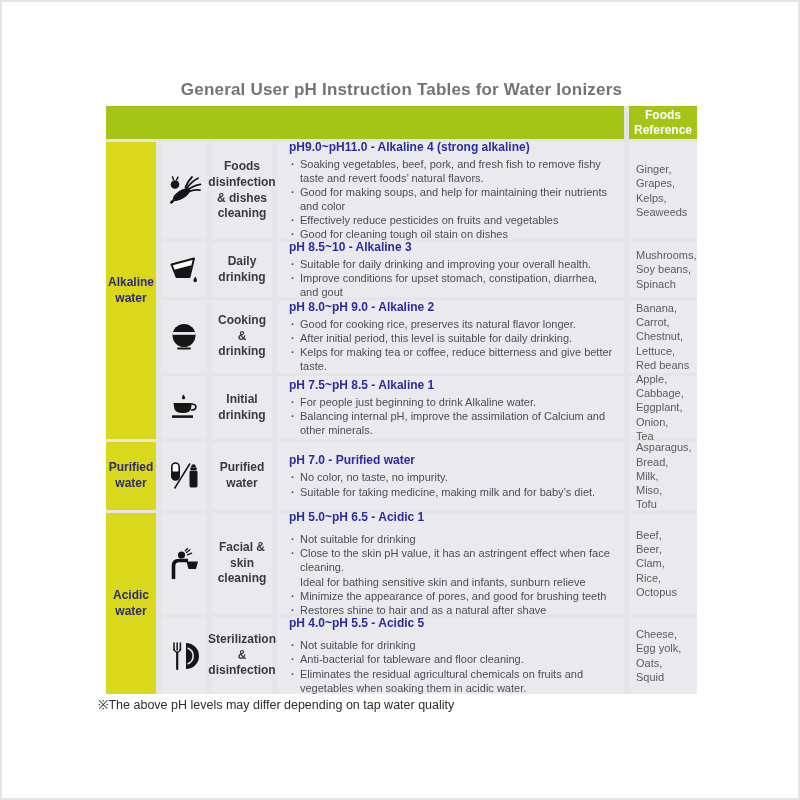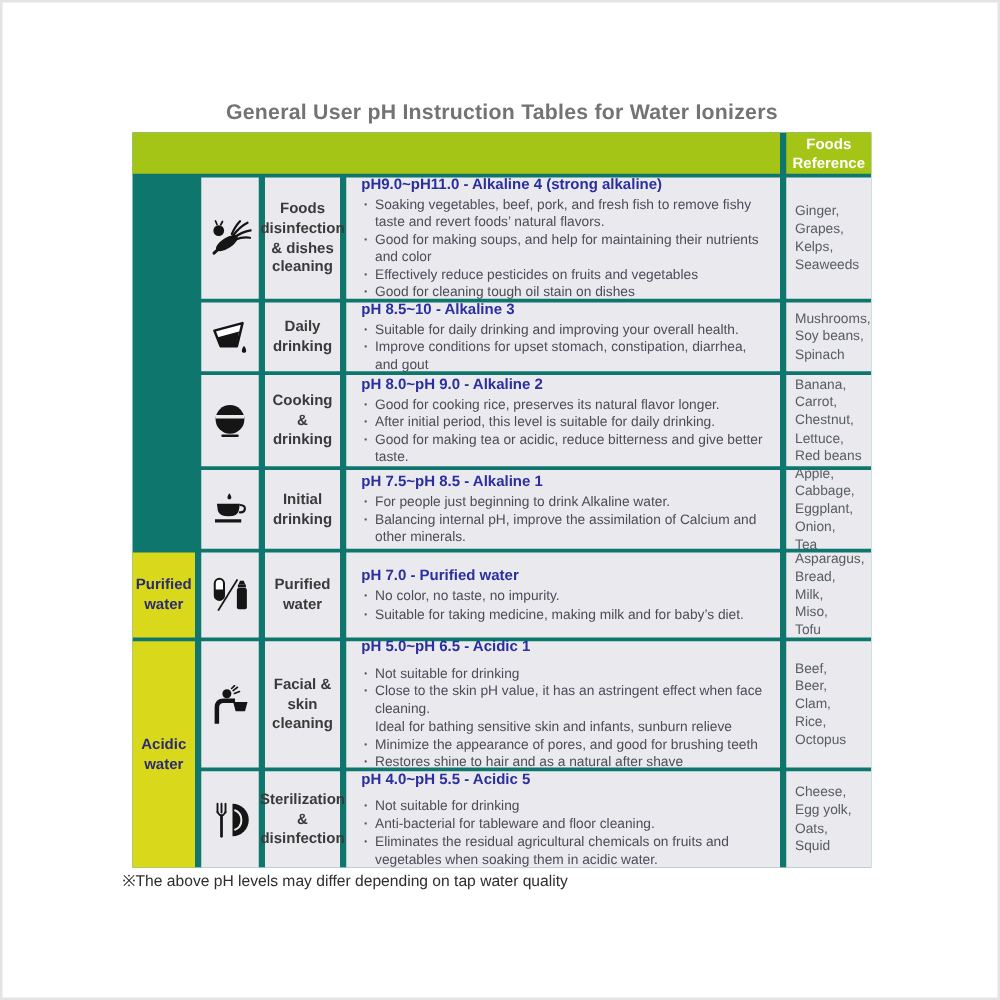--- a/index.html
+++ b/index.html
@@ -2,21 +2,21 @@
 <html><head>
 <meta charset="utf-8">
 <style>
   html,body{margin:0;padding:0;background:#fff;}
   body{width:800px;height:800px;font-family:"Liberation Sans",sans-serif;position:relative;}
   .page{position:absolute;left:0;top:0;width:796px;height:796px;border:2px solid #e4e4e4;background:#fff;overflow:hidden;}
   .title{position:absolute;left:104px;top:78px;width:591px;text-align:center;font-size:17px;font-weight:bold;color:#737373;letter-spacing:.2px;}
   .grid{position:absolute;left:104px;top:104px;display:grid;
         grid-template-columns:50px 46px 60px 347px 68px;
         grid-template-rows:33px 97px 55px 73px 63px 68px 101px 77px;
-        column-gap:5px;row-gap:3px;background:#0f766e;}
+        column-gap:5px;row-gap:3px;background:#e5e5e5;}
   .hdr-main{grid-column:1/span 4;grid-row:1;background:#a4c516;}
   .hdr-foods{grid-column:5;grid-row:1;background:#a4c516;color:#fff;font-weight:bold;font-size:12px;
              display:flex;flex-direction:column;align-items:center;justify-content:center;line-height:1.2;text-align:center;}
   .cat{grid-column:1;background:#d9d81b;color:#2b2b6e;font-weight:bold;font-size:12px;
        display:flex;align-items:center;justify-content:center;text-align:center;line-height:1.3;padding:0 1px;}
   .cat-alk{grid-row:2/span 4;}
   .cat-pur{grid-row:6;}
   .cat-acid{grid-row:7/span 2;}
   .r1{grid-row:2}.r2{grid-row:3}.r3{grid-row:4}.r4{grid-row:5}.r5{grid-row:6}.r6{grid-row:7}.r7{grid-row:8}
   .c-icon{grid-column:2}.c-label{grid-column:3}.c-desc{grid-column:4}.c-foods{grid-column:5}
@@ -44,20 +44,21 @@
   <div class="title">General User pH Instruction Tables for Water Ionizers</div>
 
   <div class="grid">
 
     <div class="hdr-main"></div>
     <div class="hdr-foods">
       <span>Foods</span>
       <span>Reference</span>
     </div>
 
+    <div class="cat cat-alk">Alkaline water</div>
     <div class="cat cat-pur">Purified water</div>
     <div class="cat cat-acid">Acidic water</div>
 
     <div class="cell icon-cell r1 c-icon">
       <svg width="36" height="32" viewBox="0 0 36 32">
         <g fill="#151515" stroke="none">
           <circle cx="9" cy="9.5" r="4.3"></circle>
           <ellipse cx="15.5" cy="19.5" rx="10" ry="4.2" transform="rotate(-33 15.5 19.5)"></ellipse>
         </g>
         <g stroke="#151515" fill="none" stroke-linecap="round">
@@ -115,21 +116,21 @@
         <rect x="4.7" y="11" width="22.6" height="2.8" fill="#eaeaee"></rect>
         <path d="M10 27.6 h12" stroke="#151515" stroke-width="2" stroke-linecap="round"></path>
       </svg>
     </div>
     <div class="cell label-cell r3 c-label">Cooking &amp; drinking</div>
     <div class="cell desc-cell r3 c-desc">
       <div class="ph-heading">pH 8.0~pH 9.0 - Alkaline 2</div>
       <div>
           <div class="bullet">Good for cooking rice, preserves its natural flavor longer.</div>
           <div class="bullet">After initial period, this level is suitable for daily drinking.</div>
-          <div class="bullet">Good for making tea or acidic, reduce bitterness and give better taste.</div>
+          <div class="bullet">Kelps for making tea or coffee, reduce bitterness and give better taste.</div>
         </div>
     </div>
     <div class="cell foods-cell r3 c-foods">
         <div class="food-line">Banana,</div>
         <div class="food-line">Carrot,</div>
         <div class="food-line">Chestnut,</div>
         <div class="food-line">Lettuce,</div>
         <div class="food-line">Red beans</div>
       </div>
 

